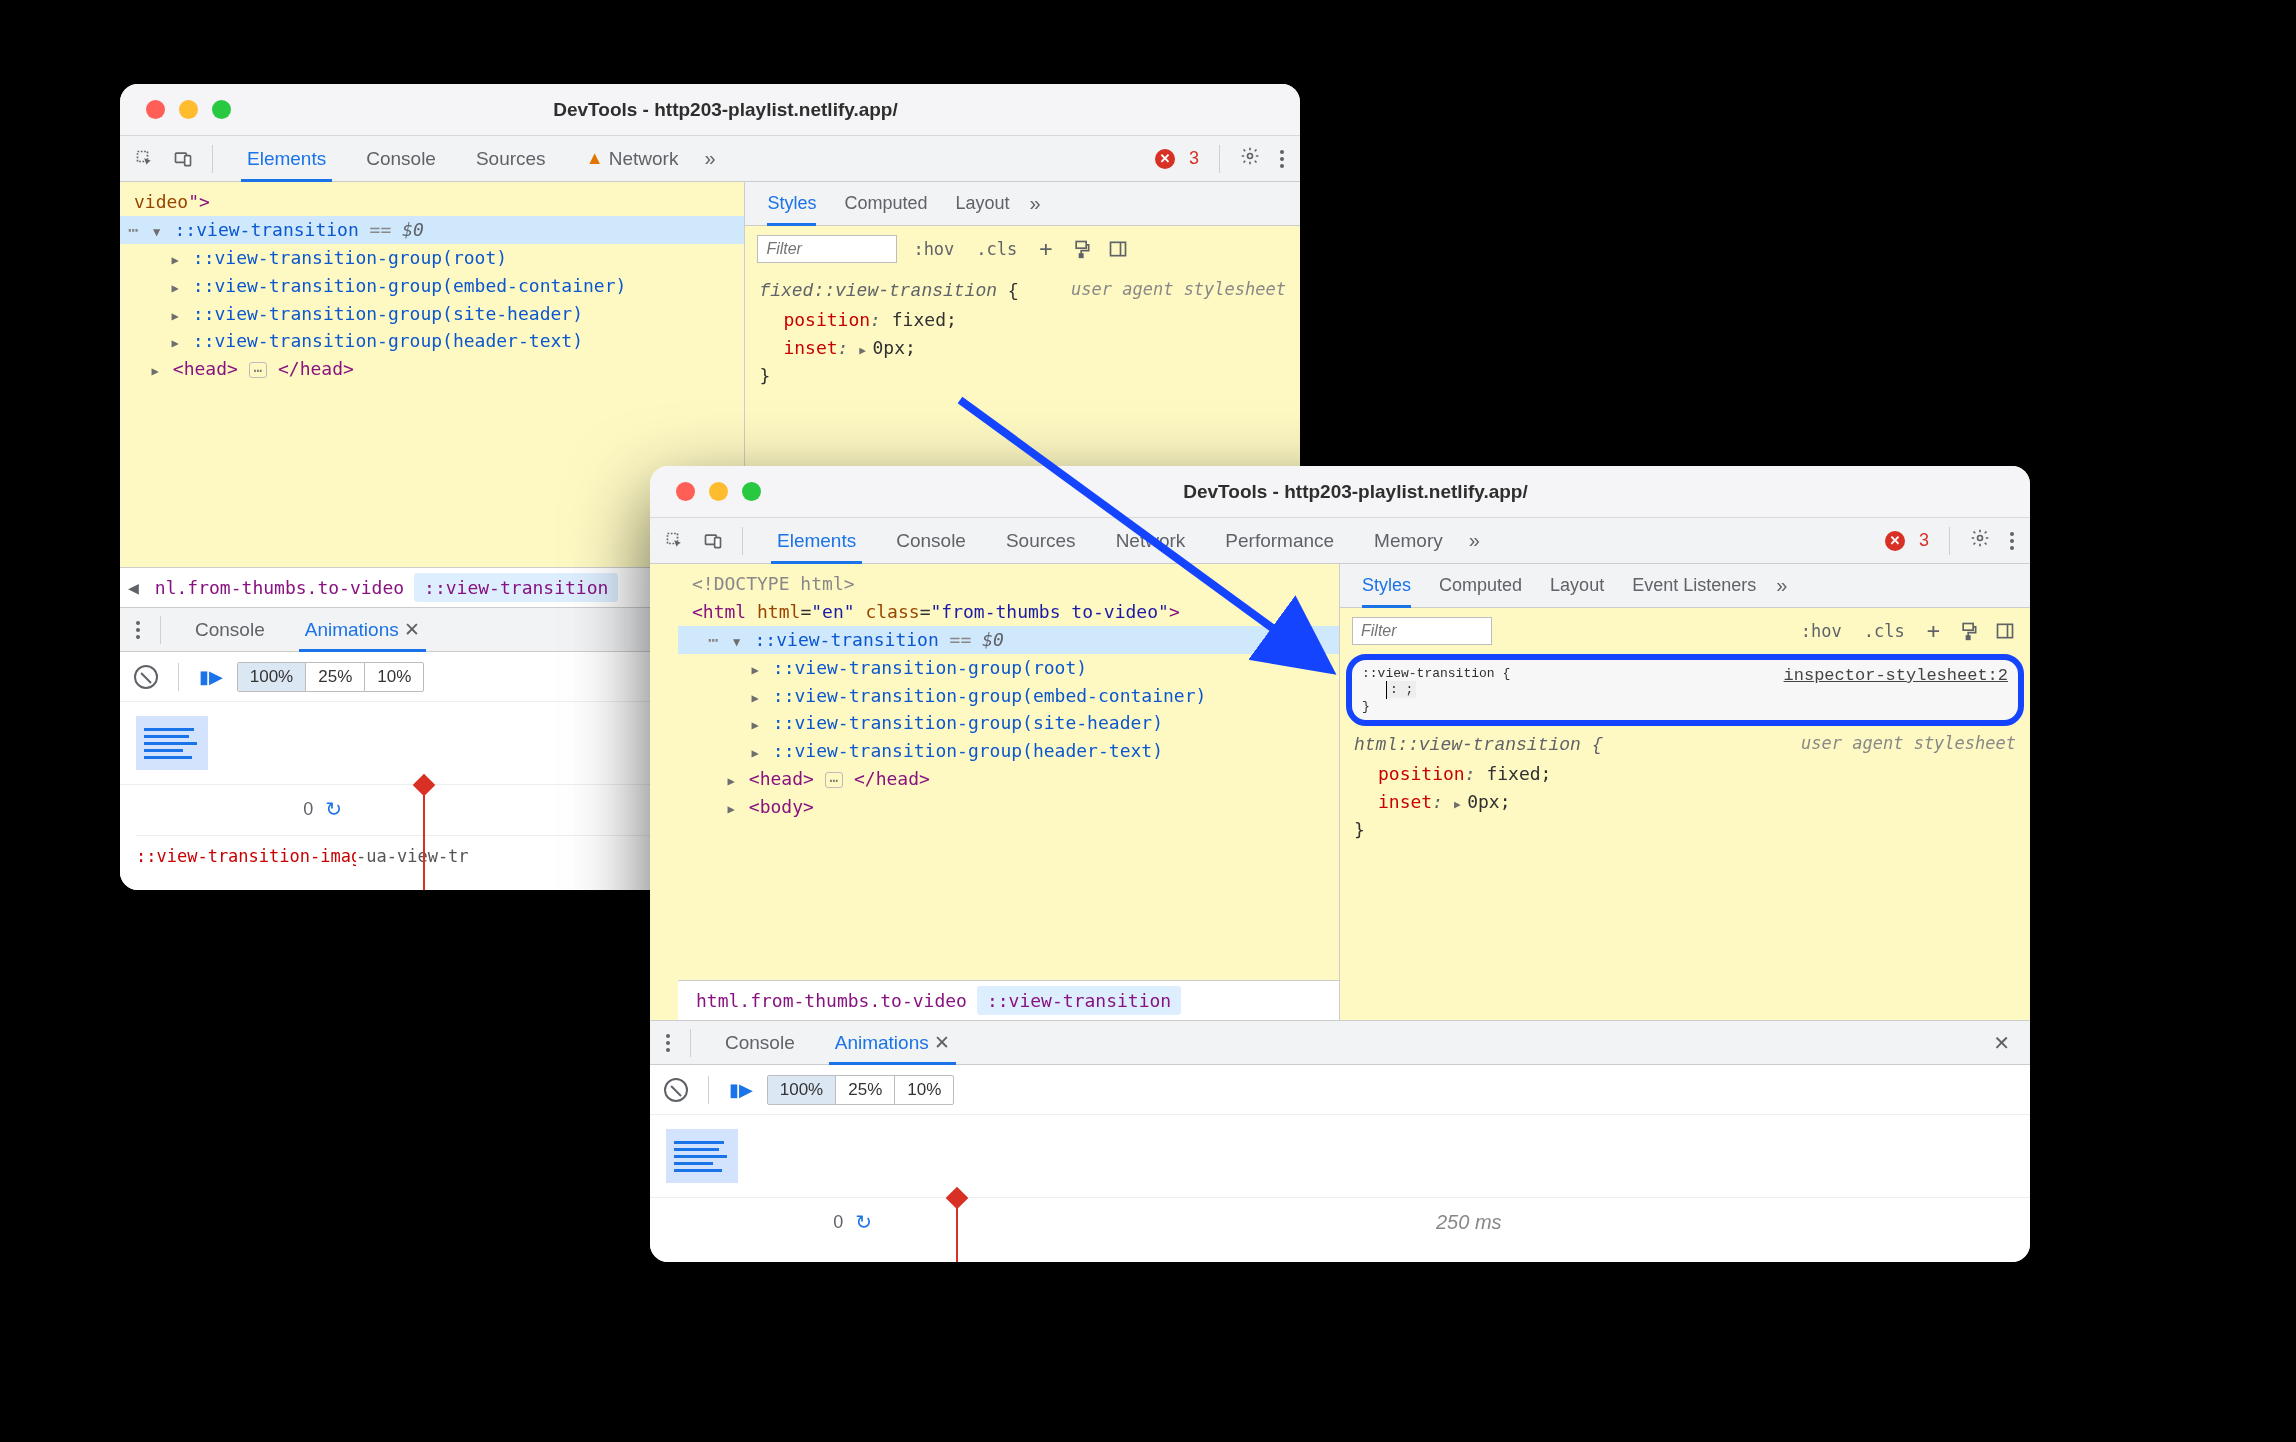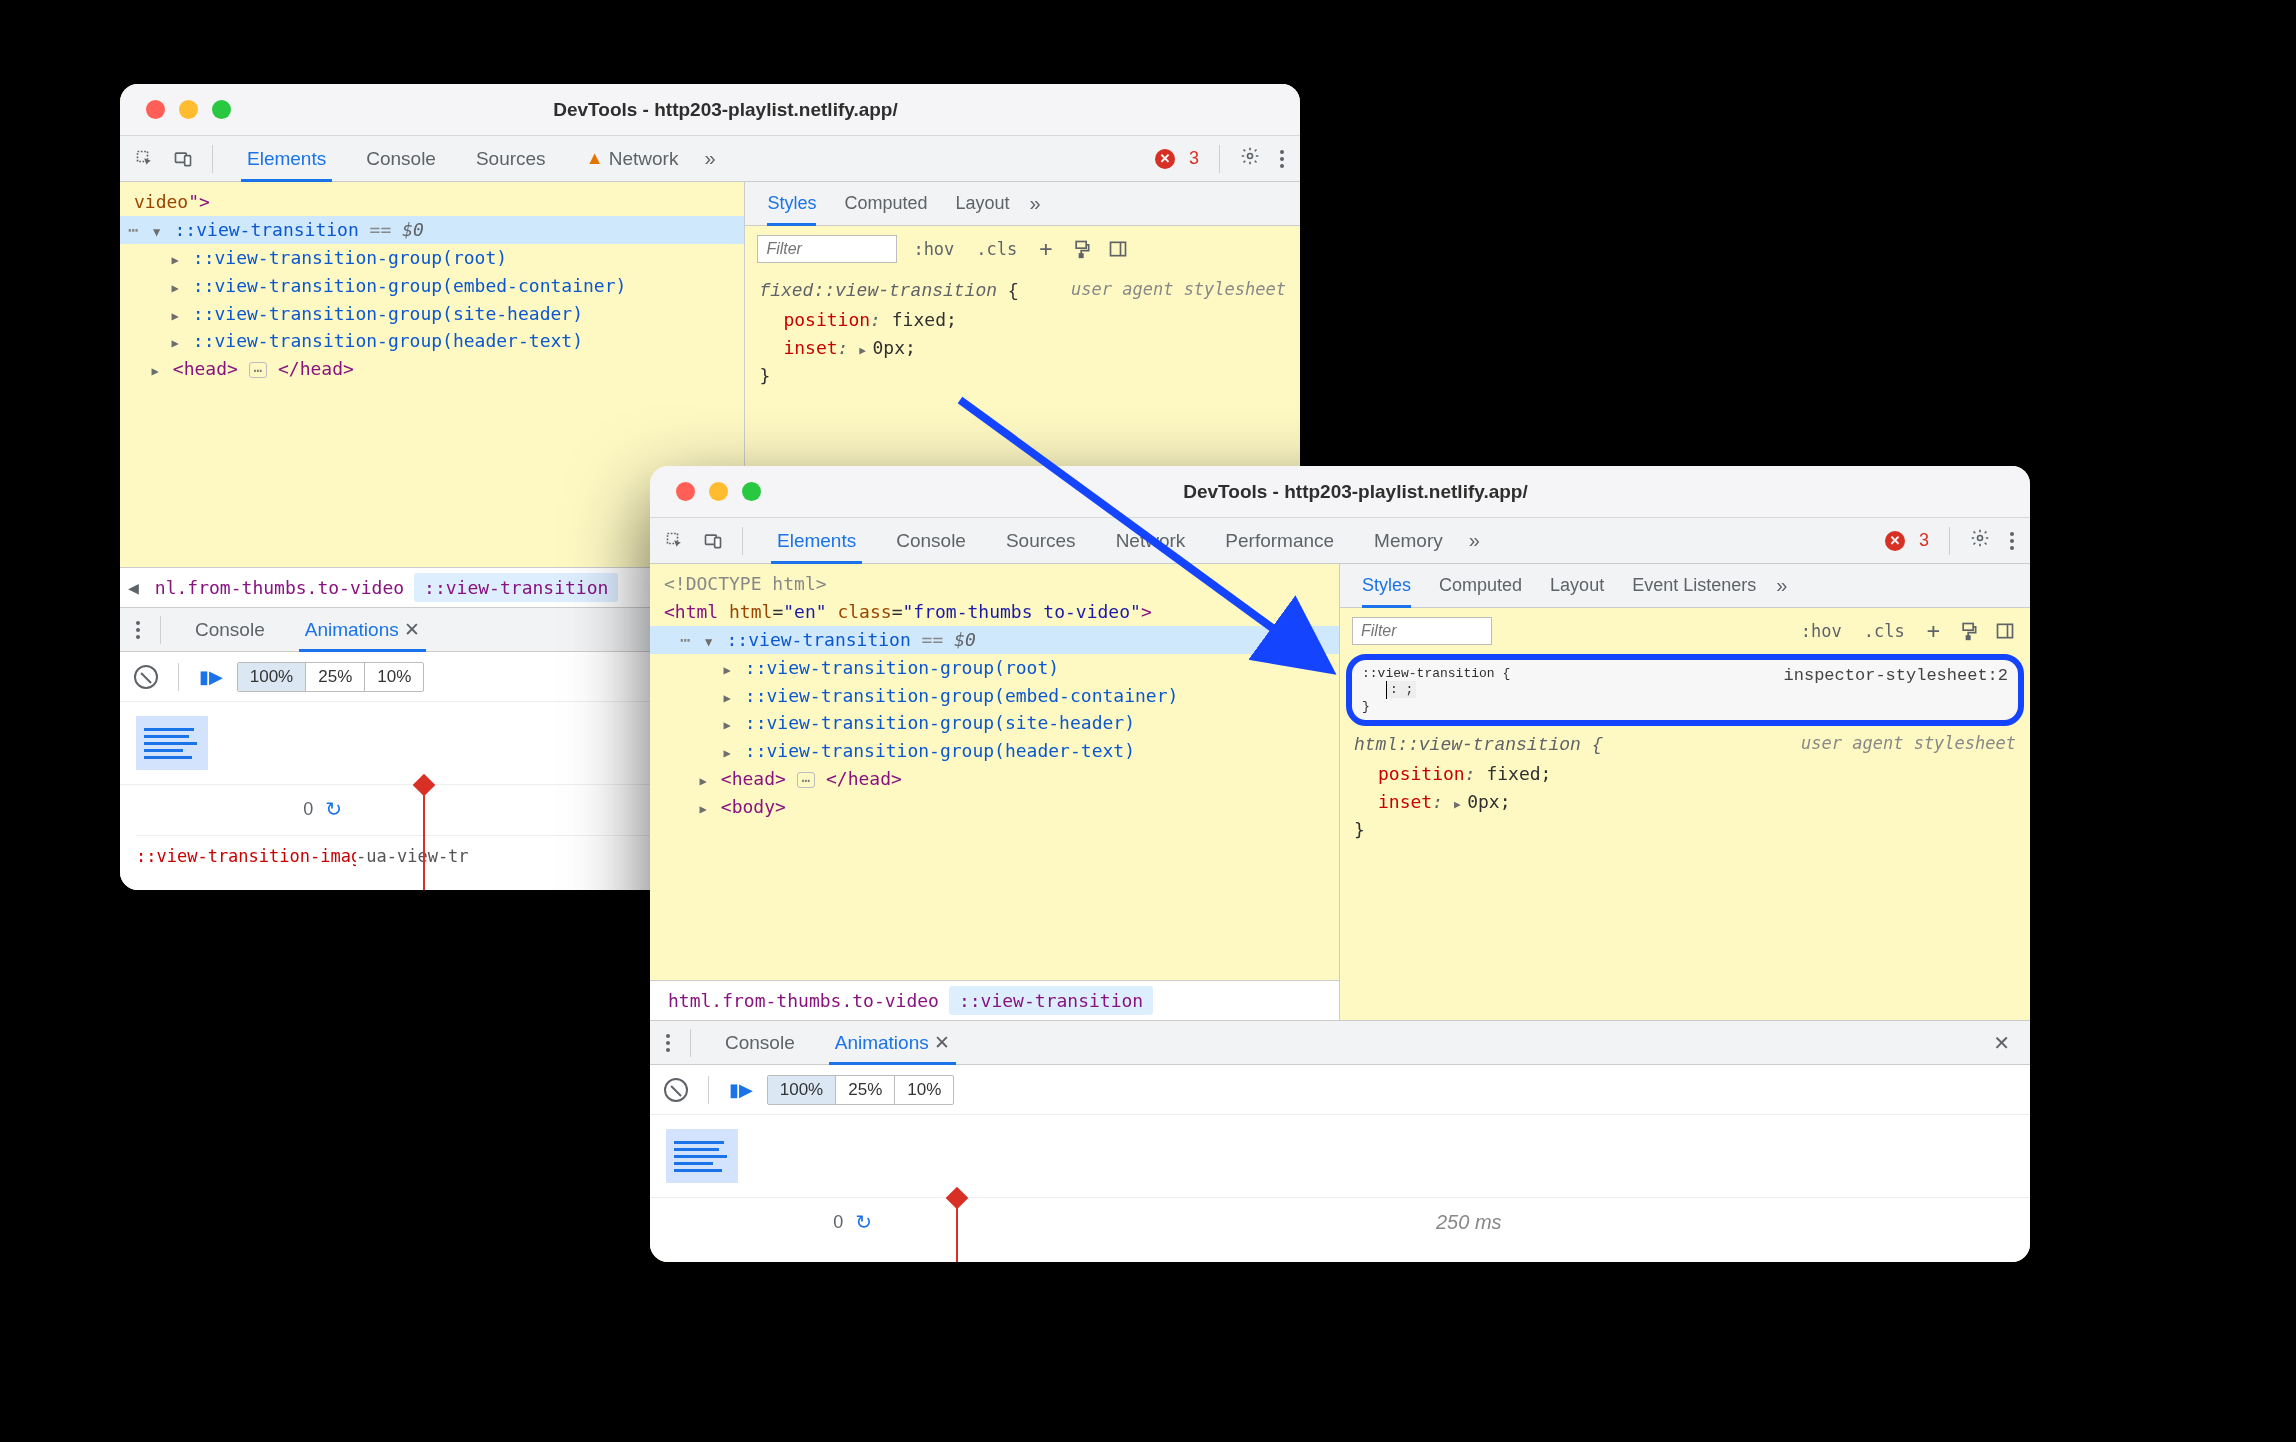--- a/index.html
+++ b/index.html
@@ -98,21 +98,21 @@
   
   .styles-tabs { display:flex; align-items:center; border-bottom:1px solid #ccc; height:44px; padding:0 8px; background:#f1f3f4; flex-shrink:0;}
   .styles-tabs .tab { padding:0 14px; font-size:18px; }
   .styles-filter-row { display:flex; align-items:center; padding:8px 12px; gap:10px; border-bottom:1px solid transparent; flex-shrink:0;}
   .filter-input { width:140px; height:28px; border:1px solid #bdbdbd; padding:0 8px; font-size:16px; color:#777; font-style:italic; background:#fff; }
   .mini-btn { padding:2px 6px; font-family:Menlo,Consolas,monospace; font-size:17px; color:#5f6368; cursor:pointer; }
   .icon-btn { width:26px; height:26px; display:inline-flex; align-items:center; justify-content:center; color:#5f6368; }
 
   .css-block { padding:4px 14px; font-family:Menlo,Consolas,monospace; font-size:18px; line-height:1.55; }
   .css-source { float:right; color:#888; font-style:italic; font-size:17px; }
-  .css-source.link { font-style:normal; color:#444; }
+  .css-source.link { text-decoration:underline; font-style:normal; color:#444; }
   .css-prop { color:#c80000; }
   .css-val { }
   .css-val-tri { color:#6e6e6e; font-size:11px; }
 
   .css-editing { background:#f7f7f7; outline:3px solid #1a73e8; border-radius:8px; margin:6px 12px; padding:6px 10px; }
   .css-cursor { display:inline-block; width:1px; height:18px; background:#000; vertical-align:middle; }
 
   
   .drawer { border-top:1px solid #ccc; flex-shrink:0; background:#fff; }
   .drawer .toolbar { height:44px; background:#f1f3f4; }
@@ -145,21 +145,21 @@
   .anim-track::after { content:""; position:absolute; right:50%; top:-5px; width:14px; height:14px; background:#00b36b; border-radius:50%; }
 
   .drawer .close-x { margin-left:auto; font-size:20px; color:#5f6368; padding:0 10px; cursor:pointer;}
 
   
   #win1 { left:120px; top:84px; width:1180px; height:806px; display:flex; flex-direction:column; }
   #win2 { left:650px; top:466px; width:1380px; height:796px; display:flex; flex-direction:column; }
 
   #win1 .left-pane { width:53%; flex:none; }
   #win1 .right-pane { width:47%; }
-  #win2 .left-pane { width:50%; flex:none; }
+  #win2 .left-pane { width:50%; flex:none;padding-left:28px; }
   #win2 .right-pane { width:50%; }
 
   #win1 .body-flex, #win2 .body-flex { display:flex; flex-direction:column; flex:1; min-height:0; }
 
   
   .arrow-svg { position:absolute; pointer-events:none; }
 
   .more-chev::after { content:"»"; color:#5f6368; font-size:20px; padding-left:6px;}
   .warning-tri { color:#e37400; font-size:18px; }
 

